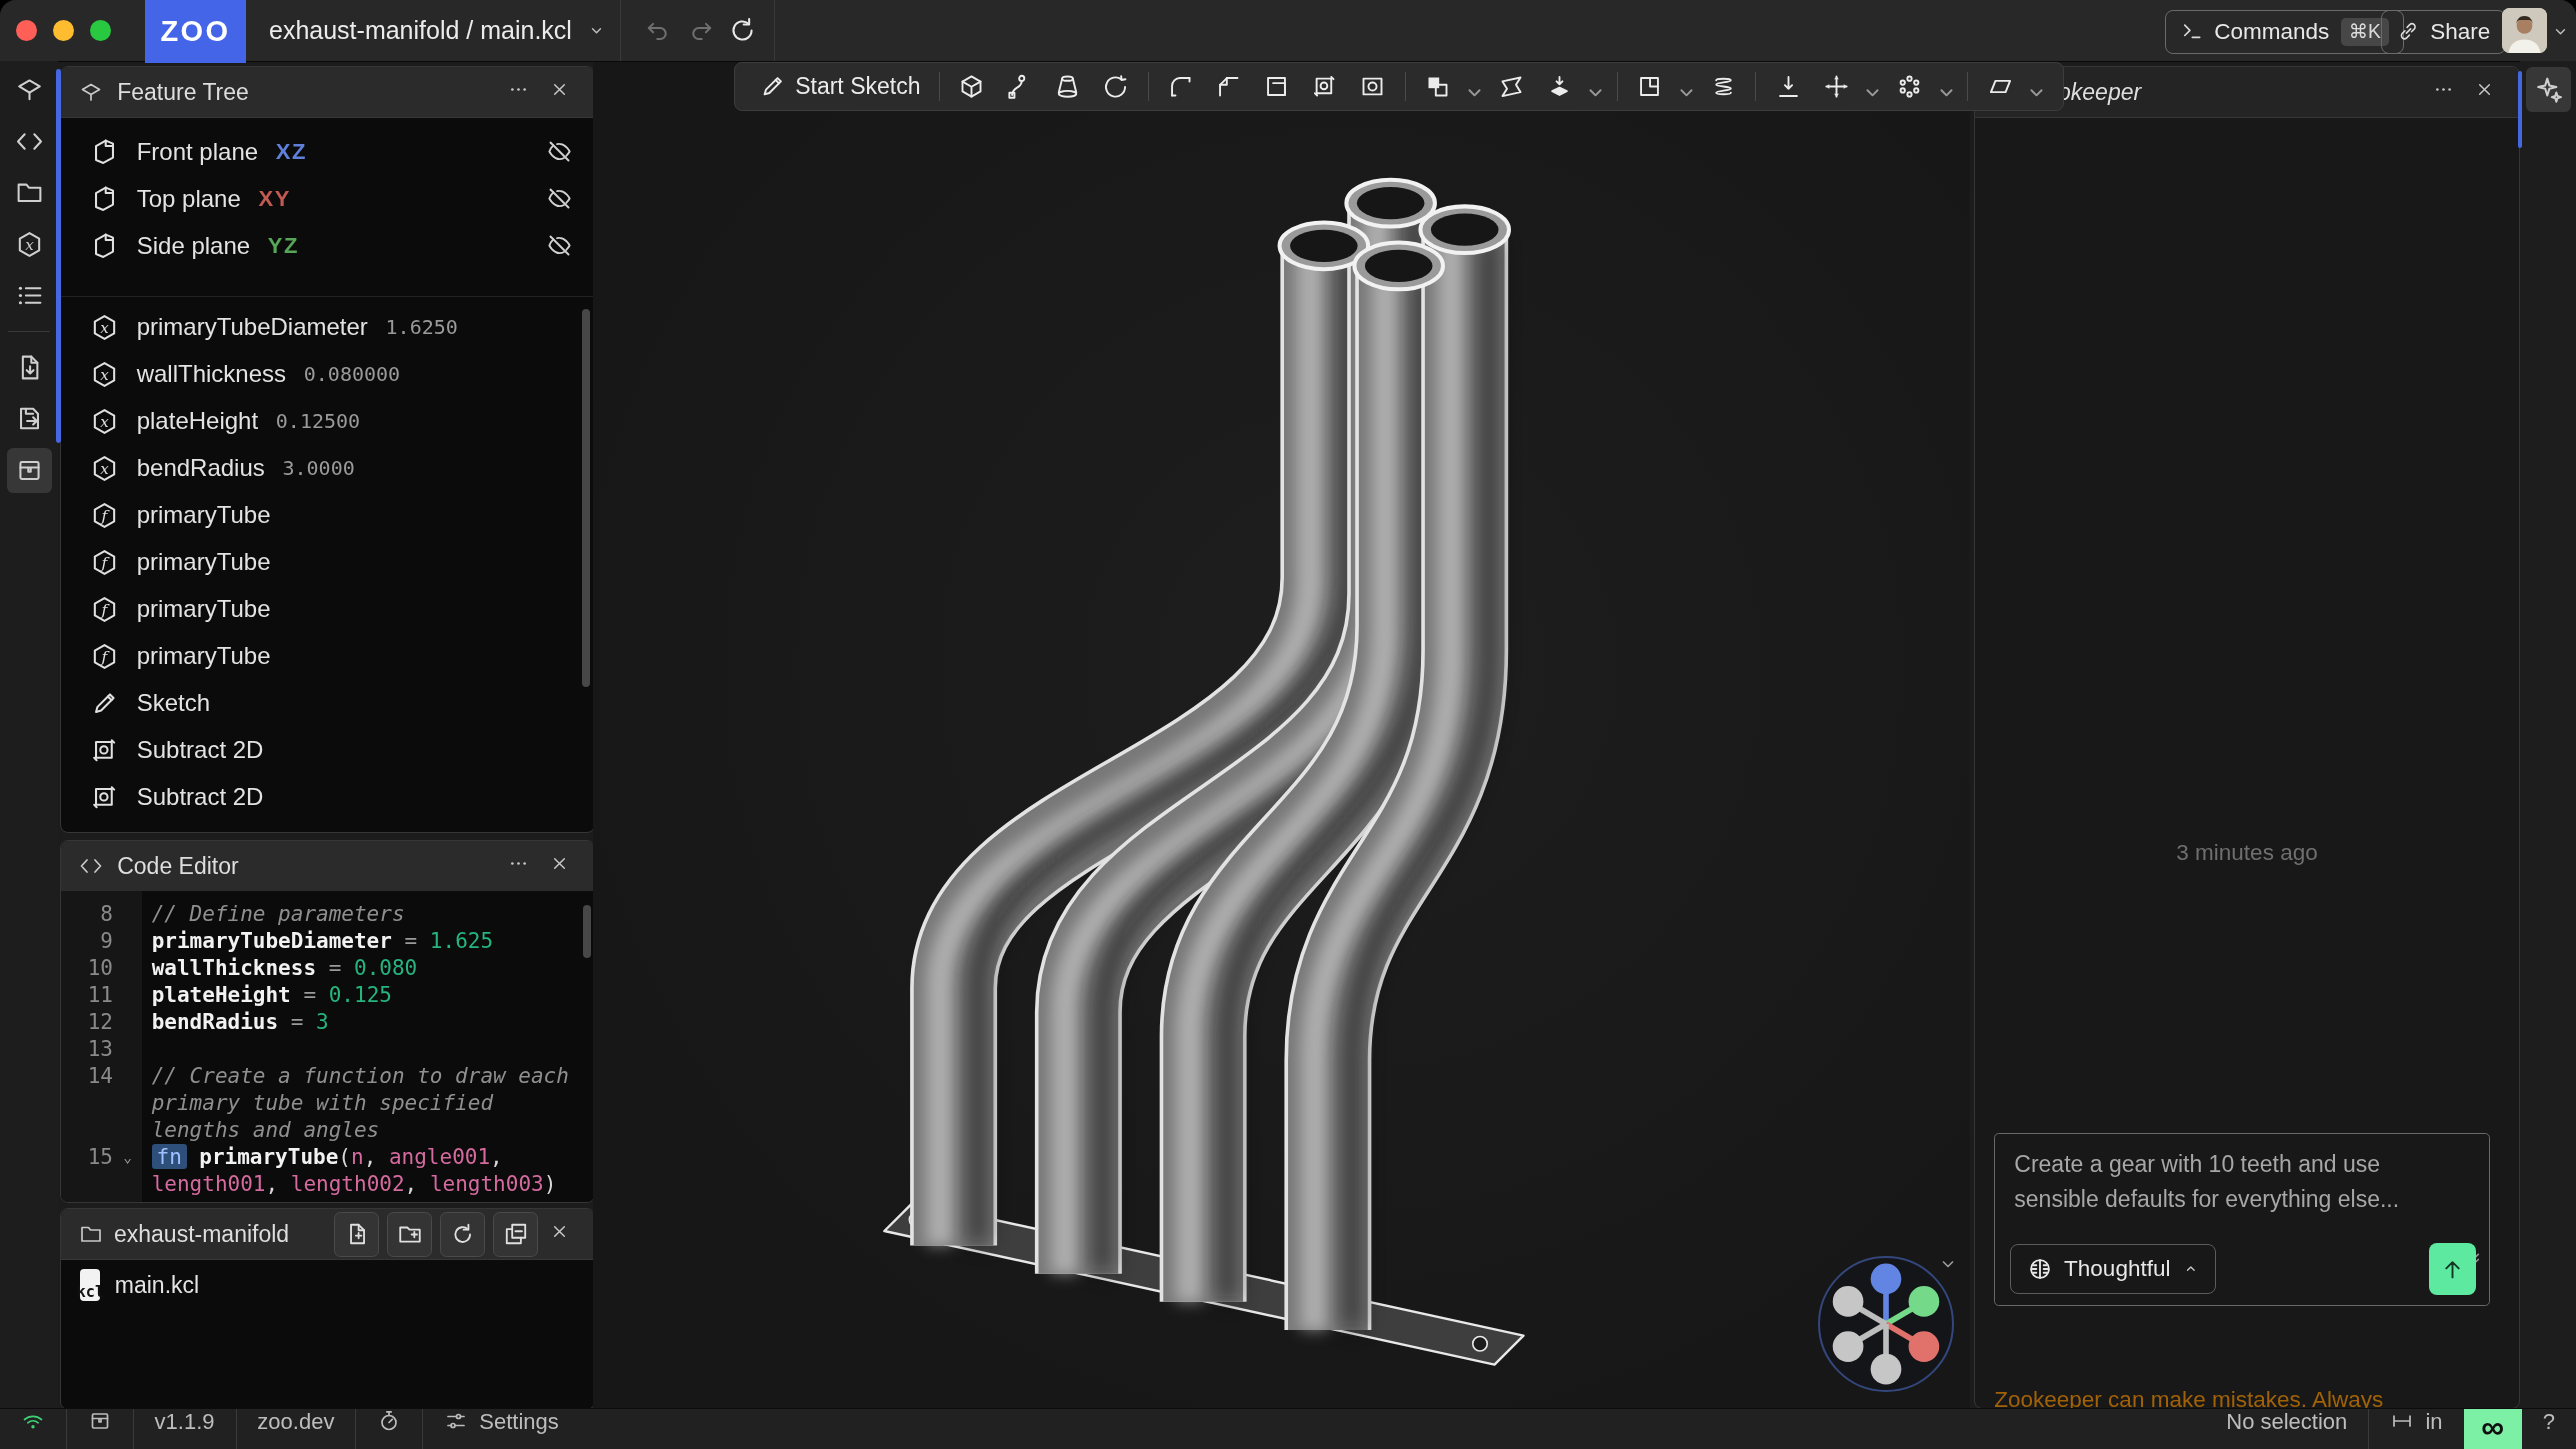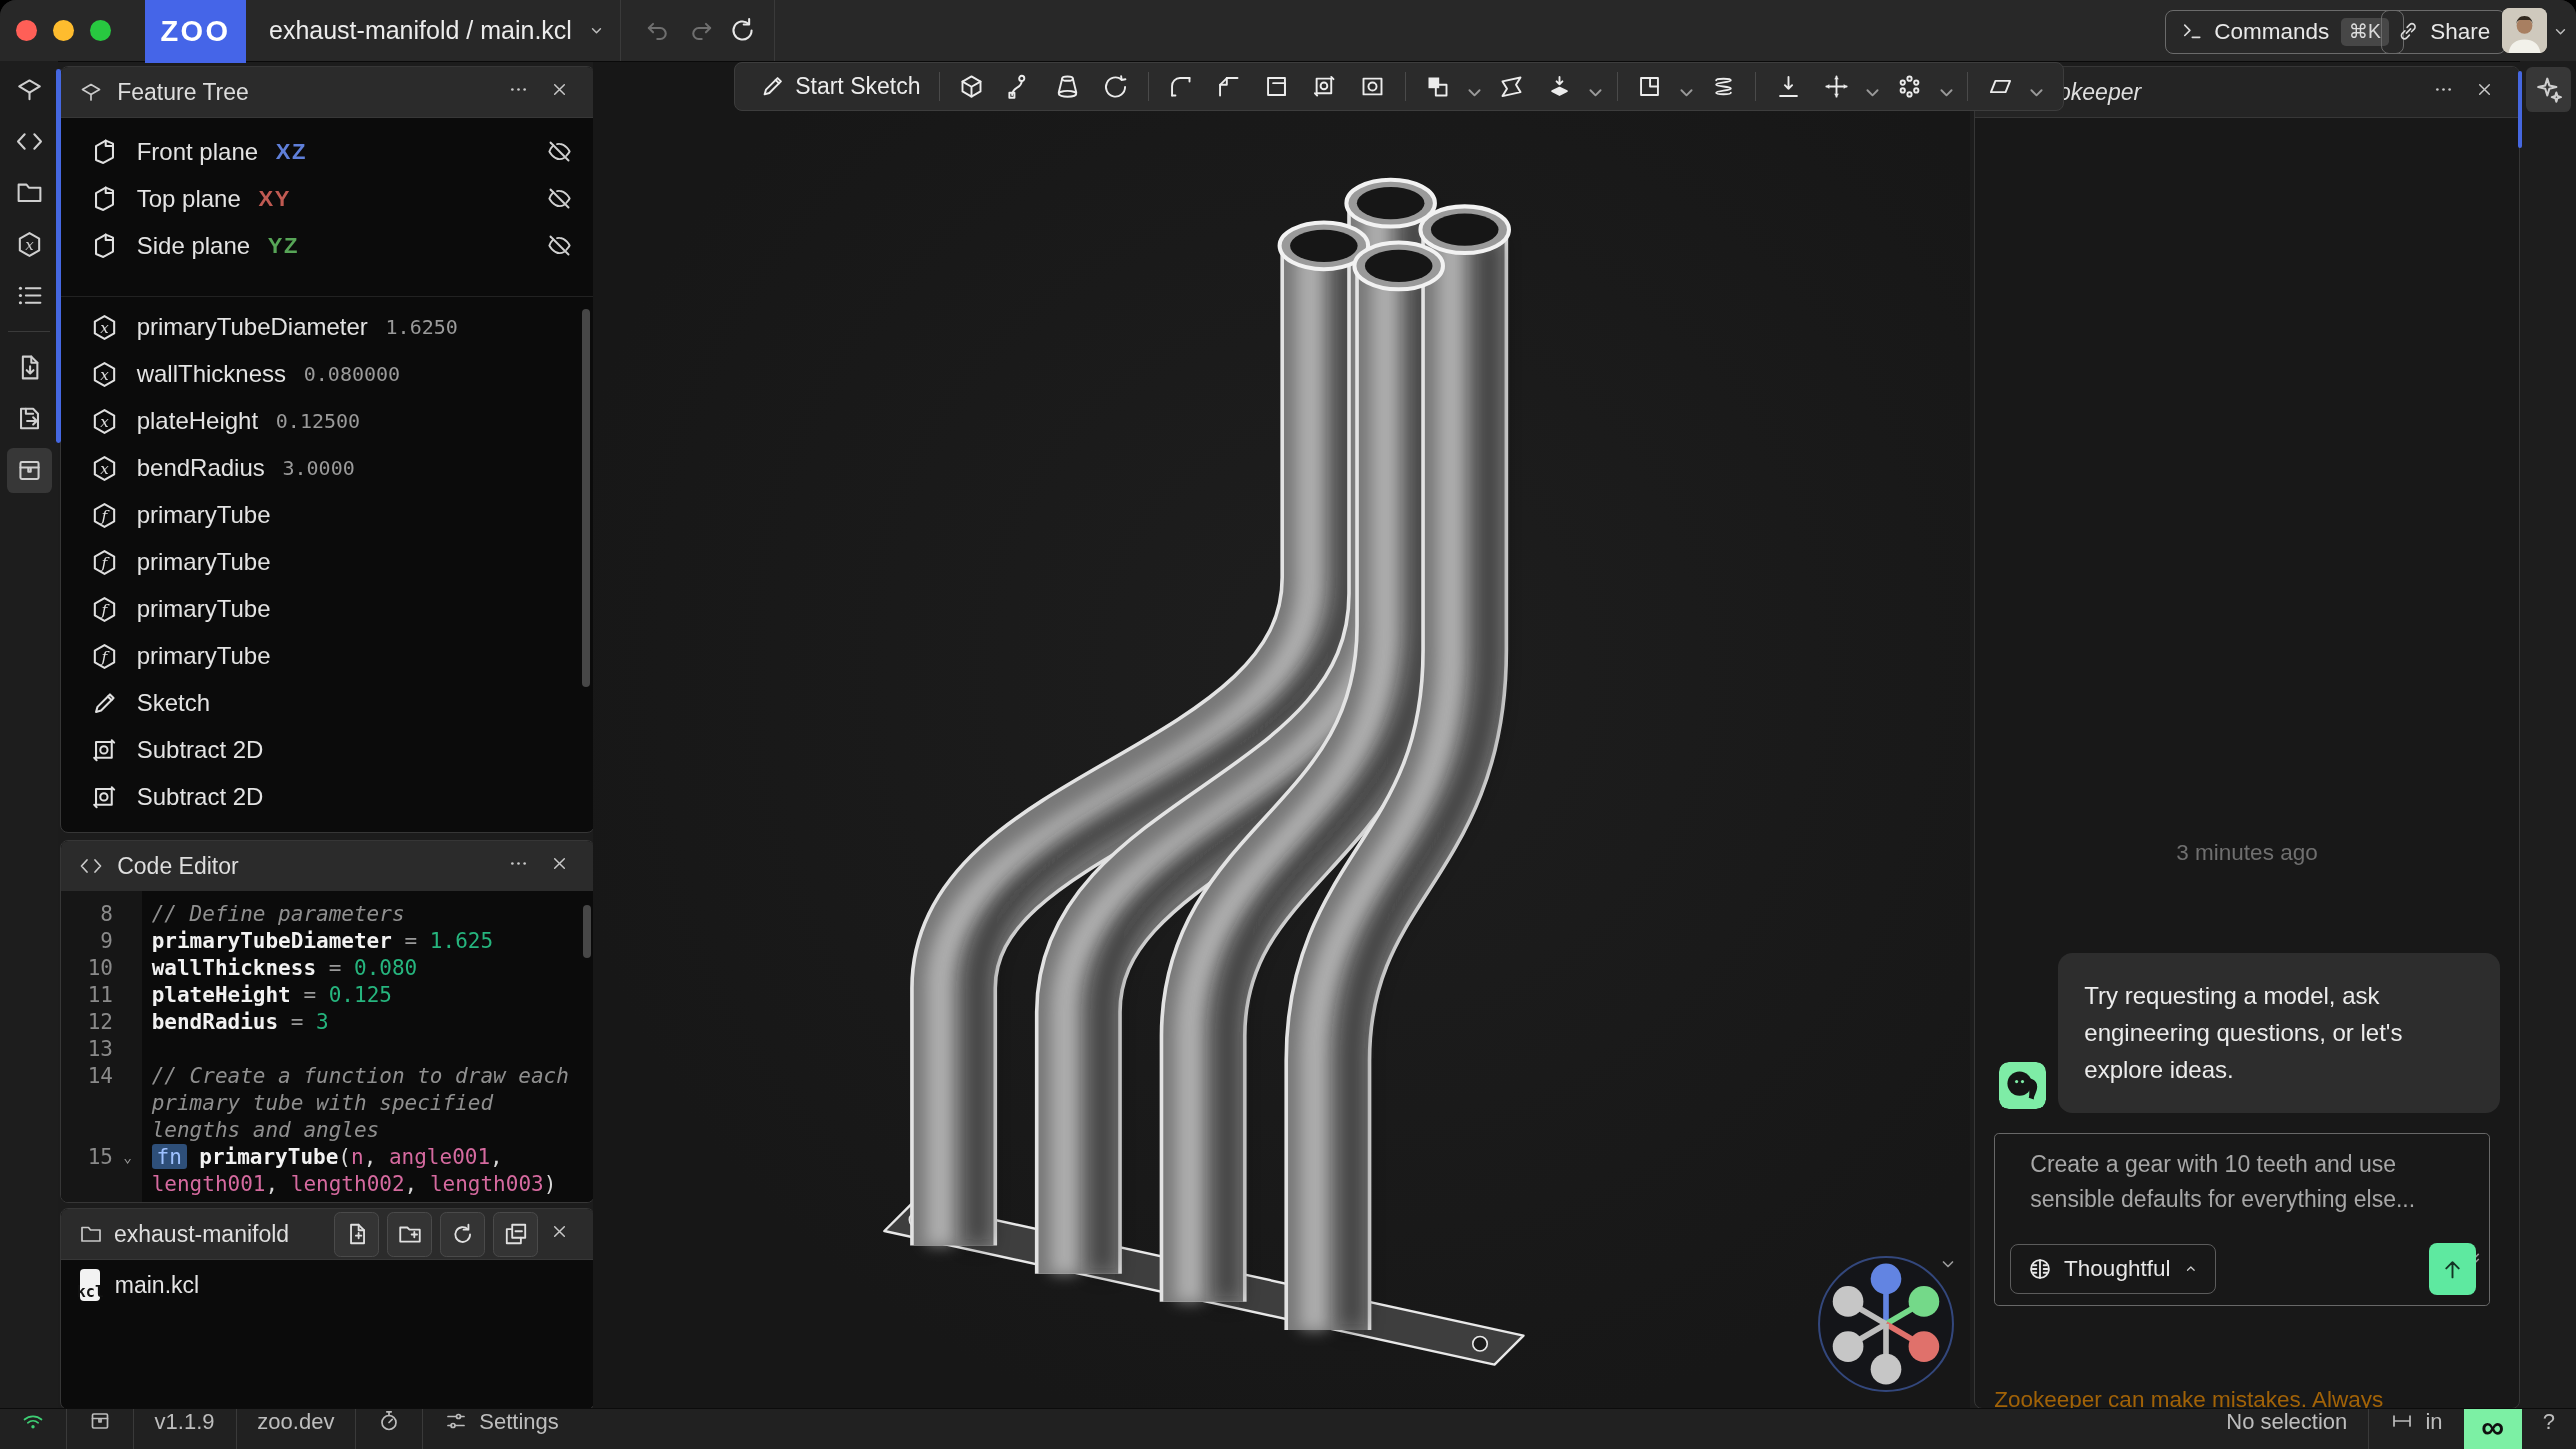--- a/index.html
+++ b/index.html
@@ -74,21 +74,21 @@
   #gizmo{position:absolute;left:1222px;top:1191px;width:142px;height:142px;}
   #gizmo-chev{position:absolute;left:1343px;top:1190px;width:24px;height:24px;color:#9a9a9a;}
   
   #zk{position:absolute;left:1974px;top:66px;width:544px;height:1341px;background:#181818;border:0.8px solid #363636;border-radius:8px;overflow:hidden;}
   #zk .phead{background:#242424;font-style:italic;}
   #zk-ts{position:absolute;left:0;top:773px;width:100%;text-align:center;font-size:22.5px;color:#6f6f6f;}
   #zk-msgrow{position:absolute;left:19.3px;top:886px;right:19.3px;}
   #zk-avatar{position:absolute;left:4.8px;bottom:3.2px;width:47px;height:47px;border-radius:9.7px;overflow:hidden;}
   #zk-bubble{margin-left:64px;background:#2d2d2d;border-radius:14.5px;padding:24px 26px;font-size:24px;line-height:1.55;color:#ececec;}
   #zk-input{position:absolute;left:19.3px;top:1066px;width:494px;height:171px;border:1.6px solid #686868;border-radius:4.8px;}
-  #zk-ph{position:absolute;left:35px;top:13px;right:24px;font-size:23px;line-height:1.5;color:#a7a7a7;}
+  #zk-ph{position:absolute;left:19px;top:13px;right:24px;font-size:23px;line-height:1.5;color:#a7a7a7;}
   #zk-resize{position:absolute;right:8px;top:114px;width:17.7px;height:17.7px;color:#9a9a9a;}
   #zk-mode{position:absolute;left:14.5px;bottom:11.3px;height:48px;border:1.6px solid #5c5c5c;border-radius:8px;display:flex;align-items:center;gap:11.3px;padding:0 16px;font-size:22.5px;color:#e8e8e8;cursor:pointer;}
   #zk-mode .bic{width:26px;height:26px;}
   #zk-mode .chev{width:17.7px;height:17.7px;color:#cfcfcf;}
   #zk-send{position:absolute;right:13px;bottom:9.7px;width:47px;height:52px;background:#5ee9a0;border-radius:8px;color:#123524;display:flex;align-items:center;justify-content:center;cursor:pointer;}
   #zk-send svg{width:27px;height:27px;}
   #zk-disc{position:absolute;left:19.3px;top:1316px;width:435px;font-size:22.5px;line-height:1.5;color:#a16207;}
   
   #right-rail{position:absolute;right:0;top:61px;bottom:40px;width:56px;background:#1d1d1d;}
   #zk-indicator{position:absolute;left:2518px;top:71px;width:4px;height:77px;background:#4567e0;z-index:30;border-radius:2.4px;}
@@ -852,32 +852,20 @@
             <circle cx="19" cy="12" r="1.5" fill="currentColor" stroke="none"></circle>
           </svg>
         </span>
       <span class="icbtn" style="display: inline-block;">
           <svg class="ic" viewBox="0 0 24 24" fill="none" stroke="currentColor" stroke-width="1.7" stroke-linecap="round" stroke-linejoin="round">
             <path d="M6.5 6.5l11 11M17.5 6.5l-11 11"></path>
           </svg>
         </span>
     </div>
     <div id="zk-ts">3 minutes ago</div>
-    <div id="zk-msgrow">
-      <div id="zk-bubble">Try requesting a model, ask engineering questions, or let's explore ideas.</div>
-      <div id="zk-avatar">
-        <svg viewBox="0 0 24 24">
-            <rect width="24" height="24" rx="5" fill="#7eeca6"></rect>
-            <circle cx="10.5" cy="11" r="6.2" fill="#151515"></circle>
-            <path d="M14.5 8.5c3.2-.4 5 1.7 5 4 0 2.8-1.7 4.4-1.7 6.6l-2.6-.9c.4-1.8.3-3.3.1-4.9" fill="#151515"></path>
-            <circle cx="9" cy="10" r=".8" fill="#7eeca6"></circle>
-            <circle cx="12" cy="10" r=".8" fill="#7eeca6"></circle>
-          </svg>
-      </div>
-    </div>
     <div id="zk-input">
       <div id="zk-ph">Create a gear with 10 teeth and use sensible defaults for everything else...</div>
       <span id="zk-resize">
         <svg viewBox="0 0 24 24" fill="none" stroke="currentColor" stroke-width="2">
             <path d="M8 20 20 8M15 20l5-5"></path>
           </svg>
       </span>
       <div id="zk-mode">
         <span class="bic" style="display: inline-block;">
             <svg class="ic" viewBox="0 0 24 24" fill="none" stroke="currentColor" stroke-width="1.7" stroke-linecap="round" stroke-linejoin="round">

